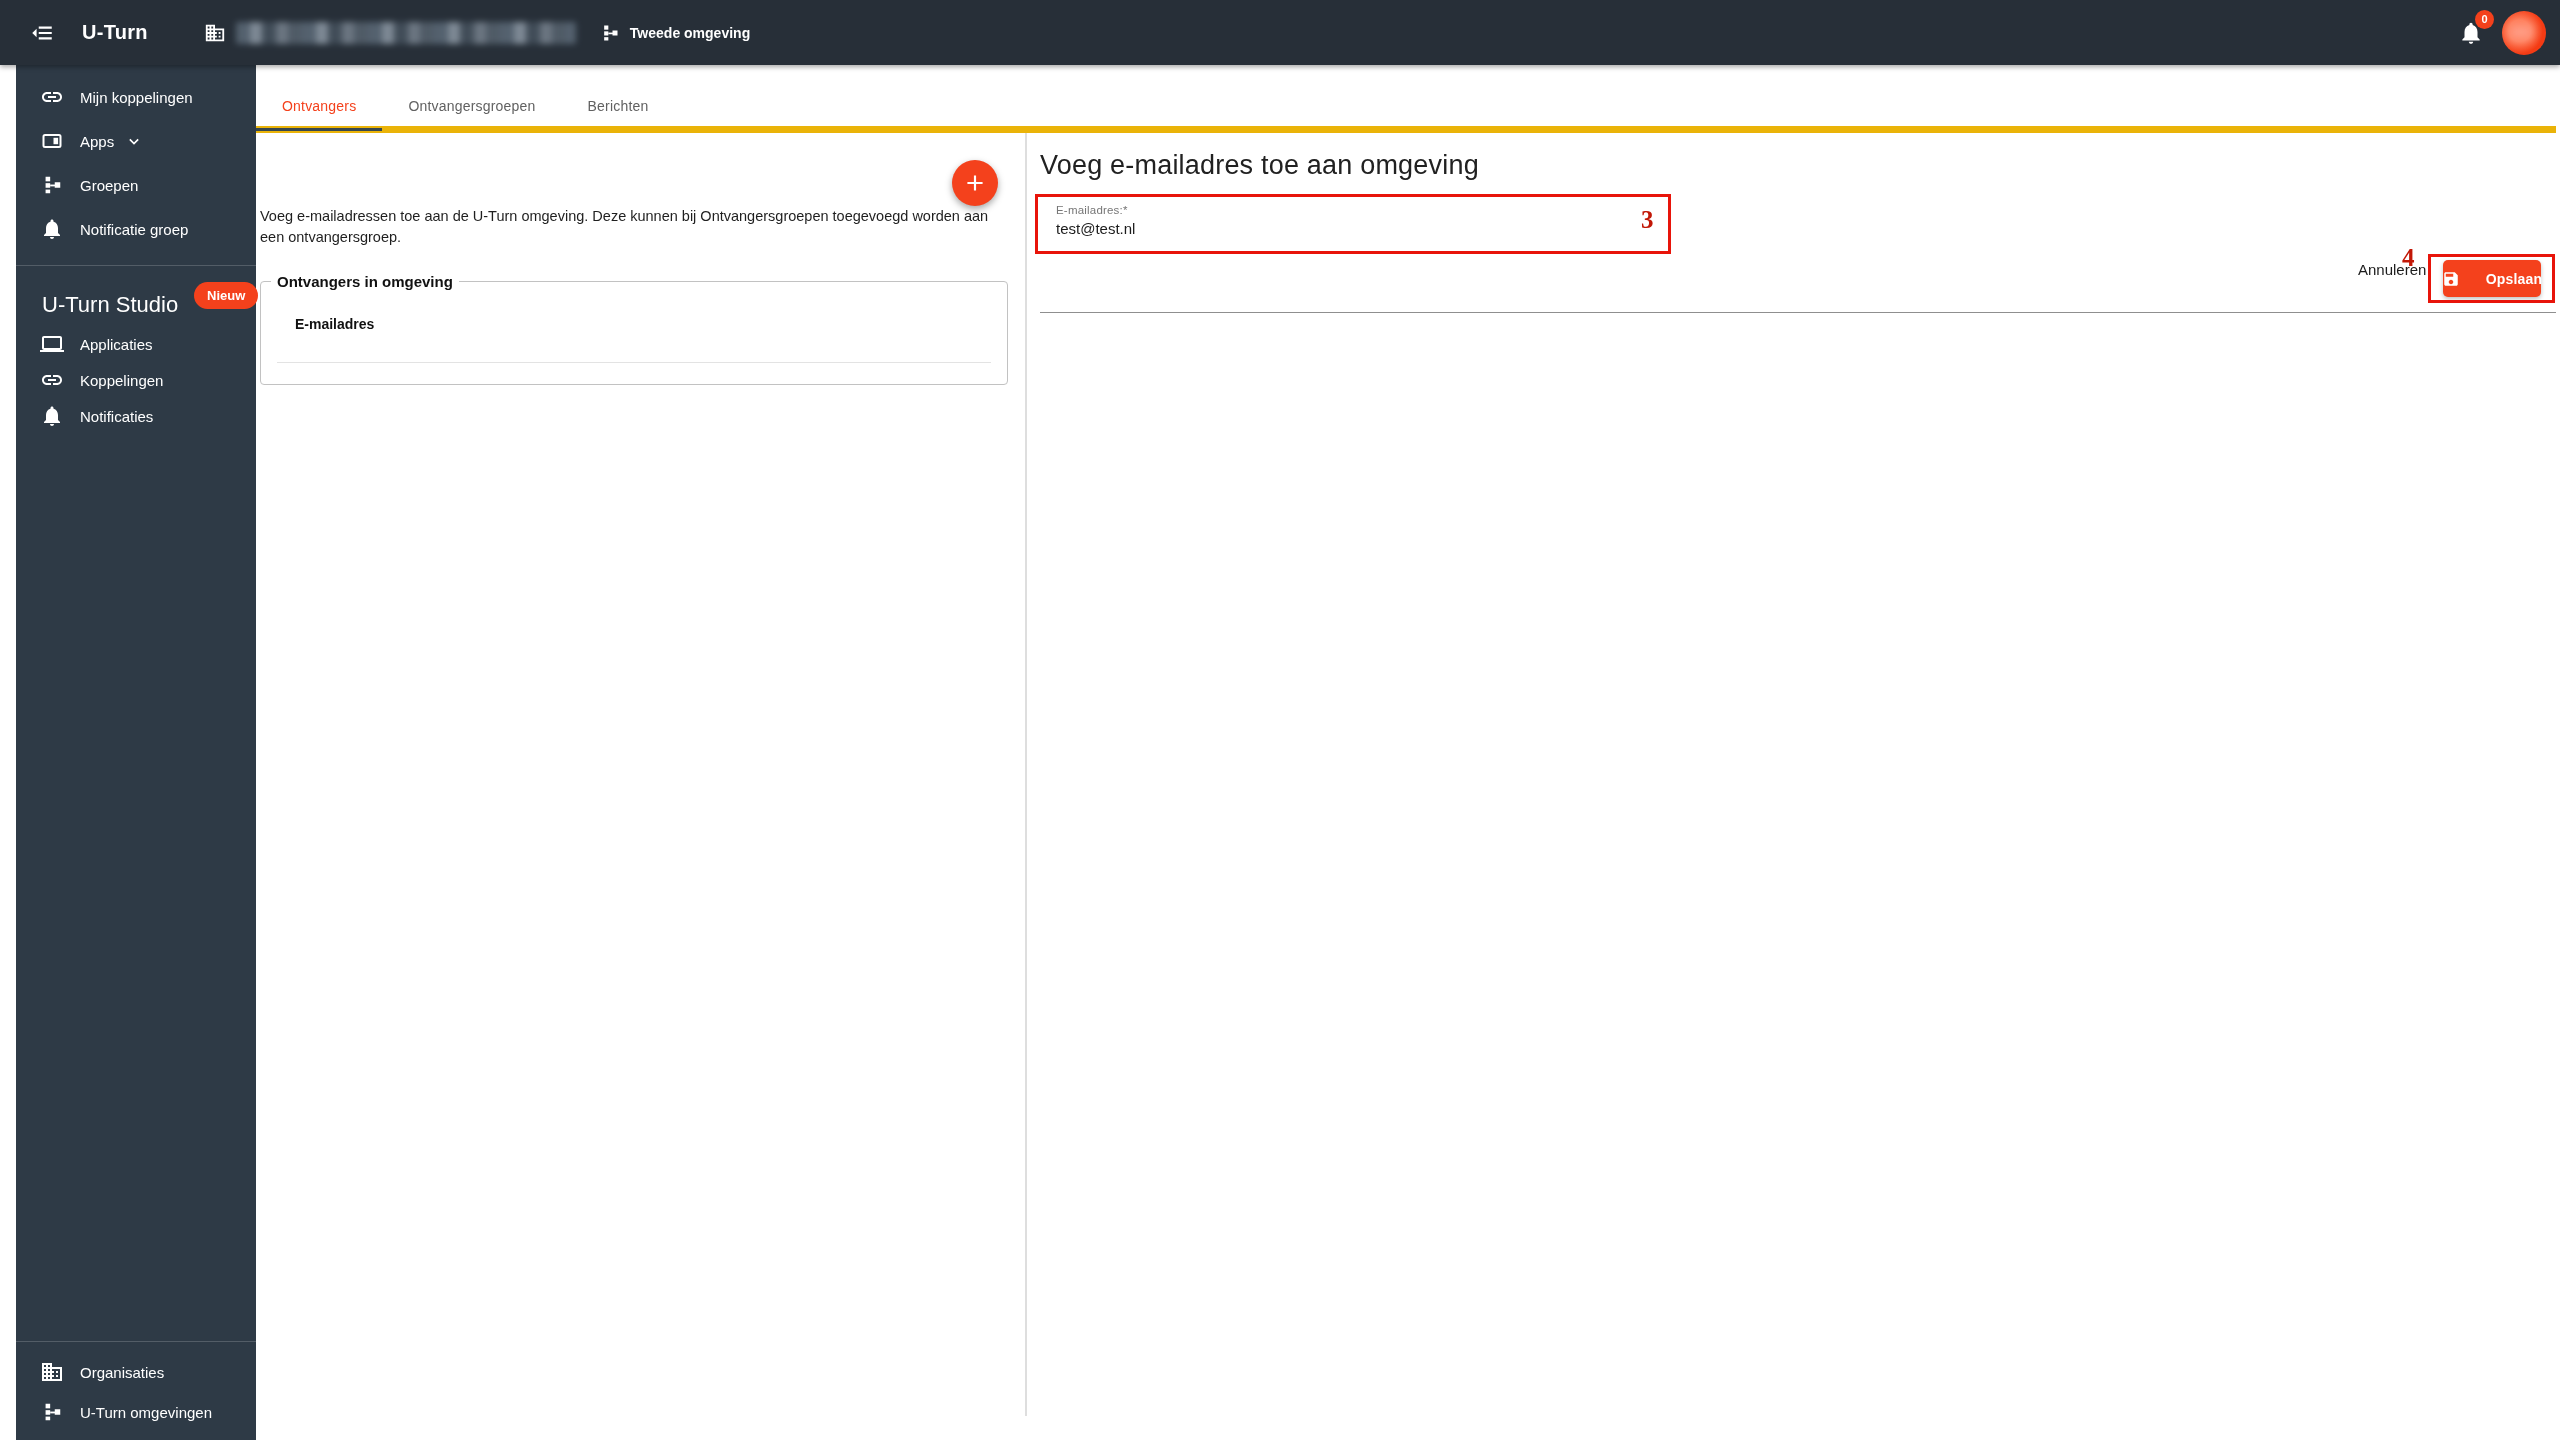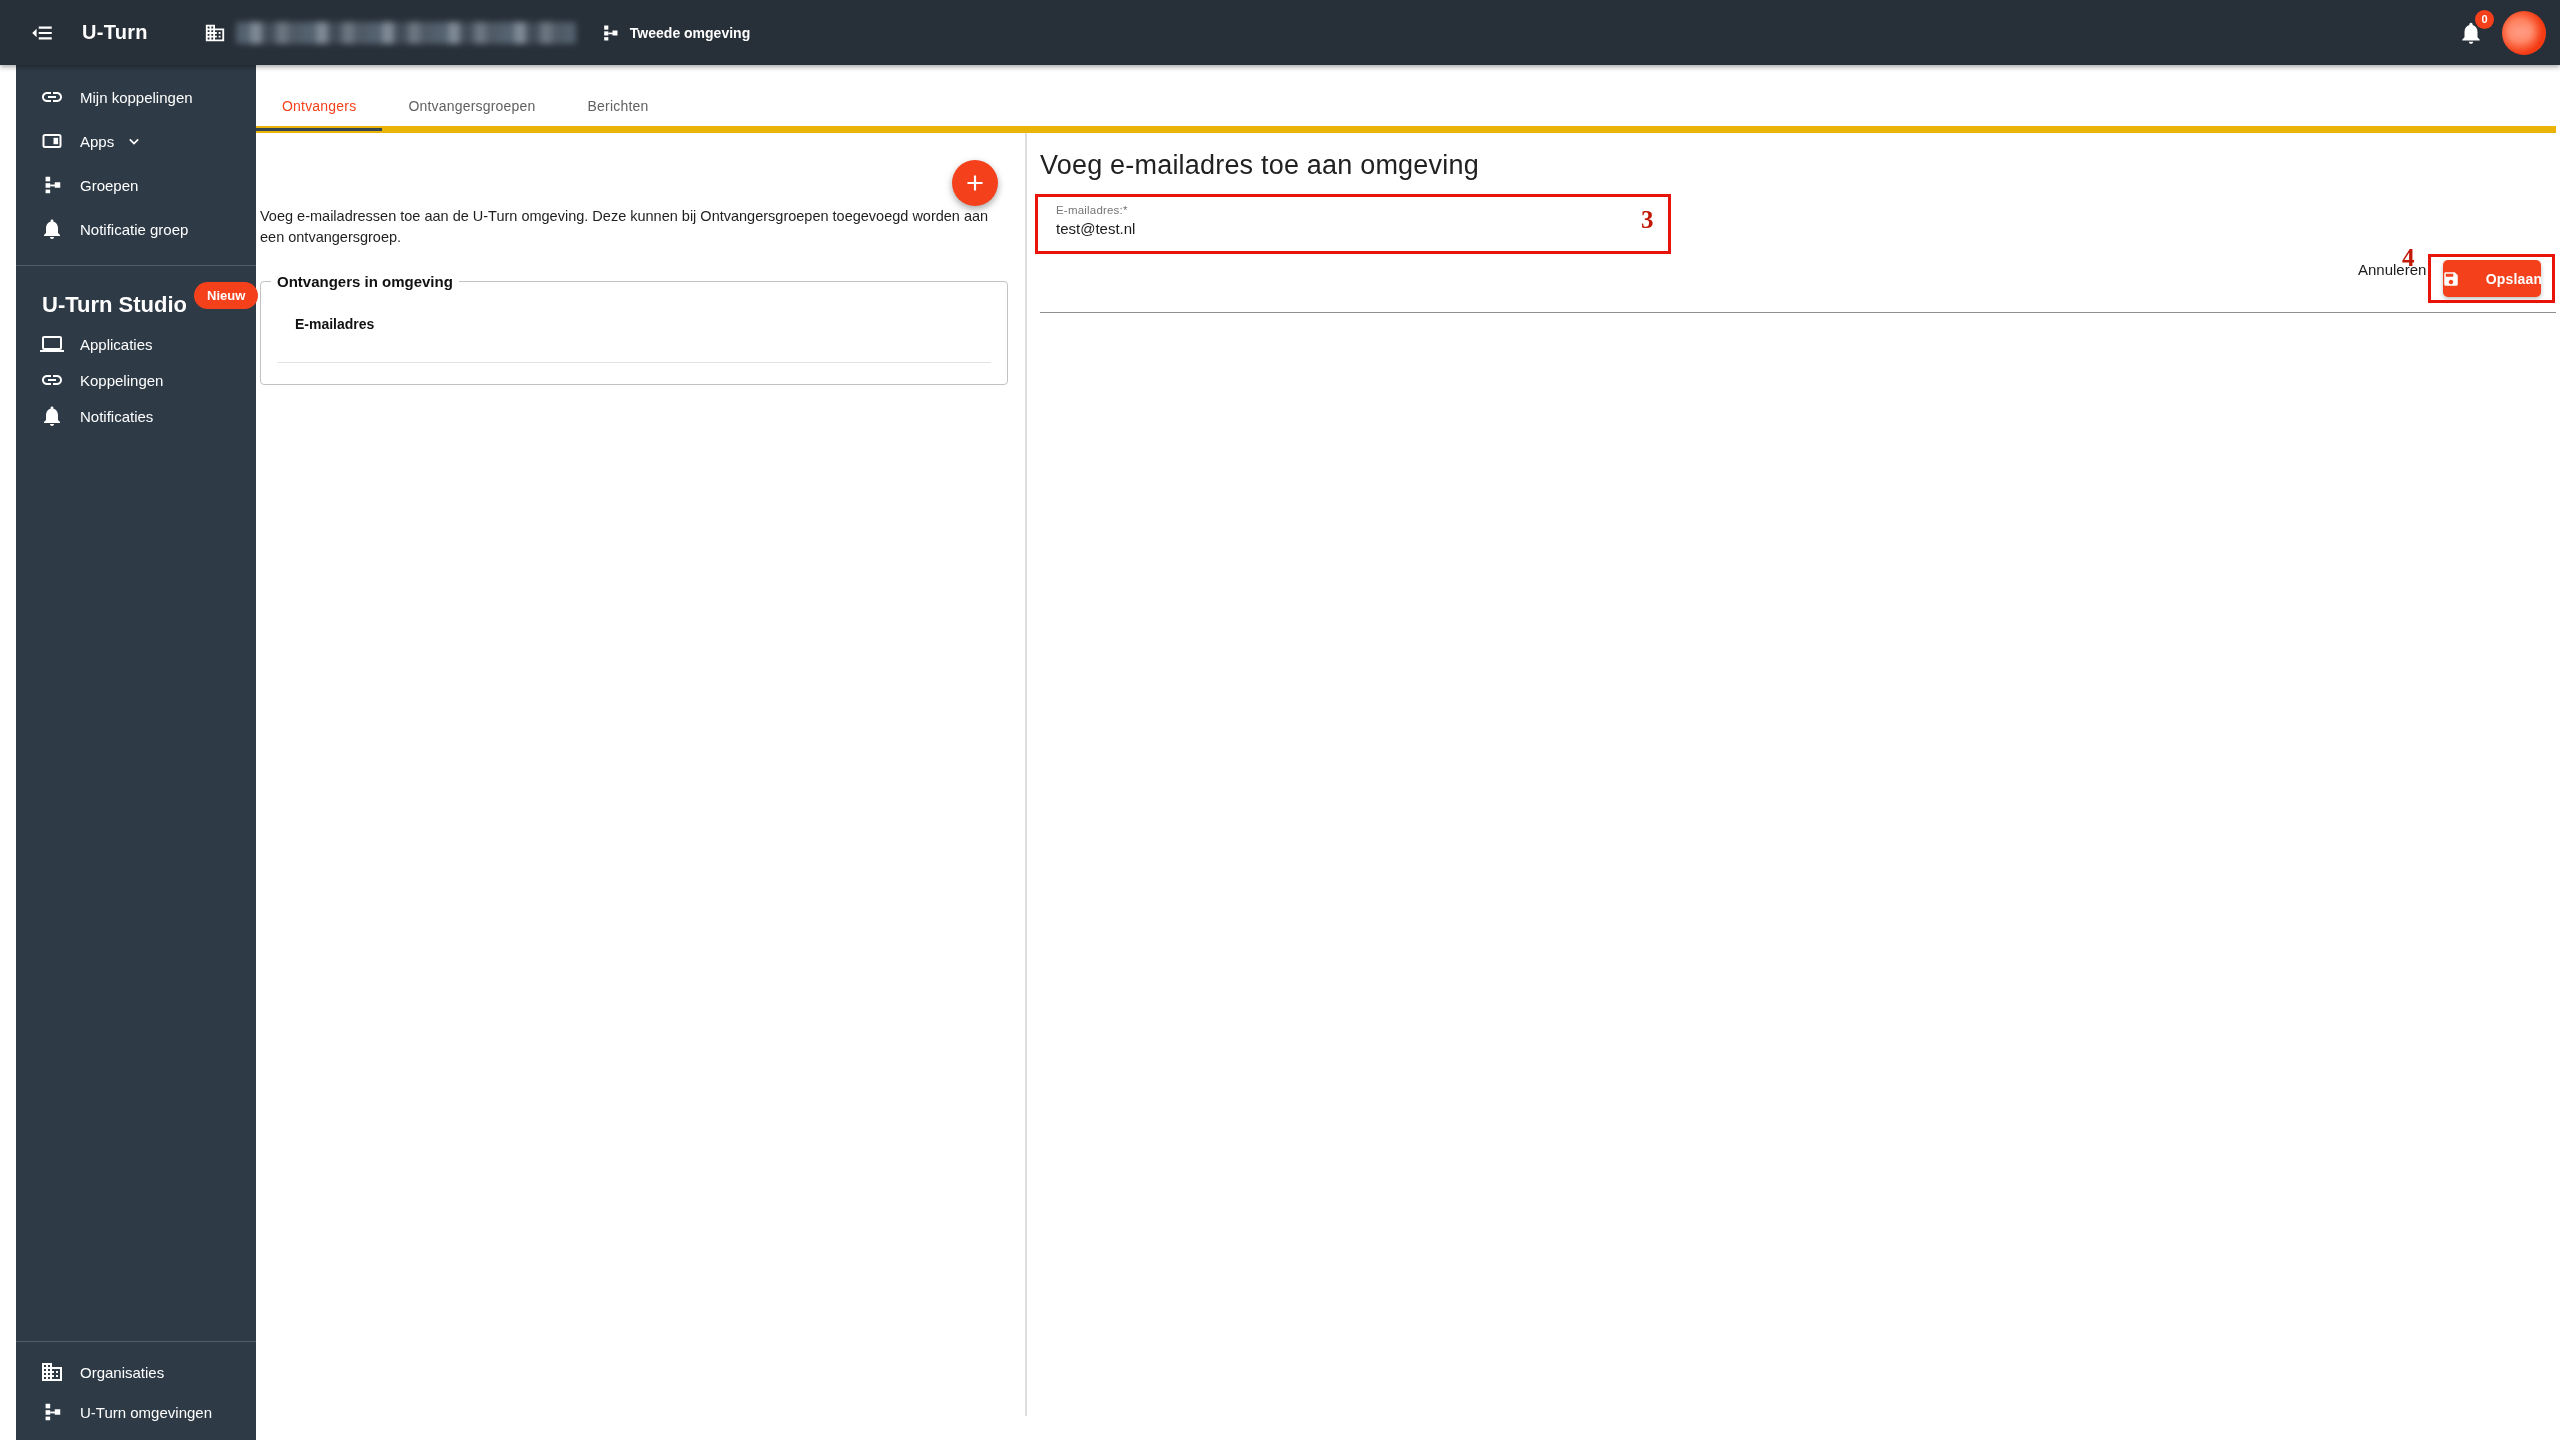--- a/index.html
+++ b/index.html
@@ -59,21 +59,21 @@
   }
   .nav-item {
     display:flex; align-items:center; height:44px; padding-left:24px; cursor:pointer;
     font-size:15px; white-space:nowrap;
   }
   .nav-item .ic { width:24px; height:24px; margin-right:16px; flex:0 0 24px; display:flex; align-items:center; justify-content:center; }
   .nav-item .chev { margin-left:10px; display:flex; }
   .nav-top { padding-top:10px; }
   .side-divider { border:none; border-top:1px solid rgba(255,255,255,.18); margin:14px 0 0 0; }
   .studio-head { position:relative; padding:26px 0 8px 26px; }
-  .studio-title { font-size:22px; font-weight:700; color:#fff; }
+  .studio-title { font-size:22px; font-weight:400; color:#fff; }
   .badge-nieuw {
     position:absolute; left:178px; top:16px; height:27px; padding:0 13px; border-radius:14px;
     background:var(--accent); color:#fff; font-size:13px; font-weight:700;
     display:flex; align-items:center;
   }
   .nav-studio .nav-item { height:36px; }
   .sidebar-bottom { position:absolute; left:0; bottom:8px; width:240px; }
   .sidebar-bottom .side-divider { margin:0 0 10px 0; }
   .sidebar-bottom .nav-item { height:40px; }
 

